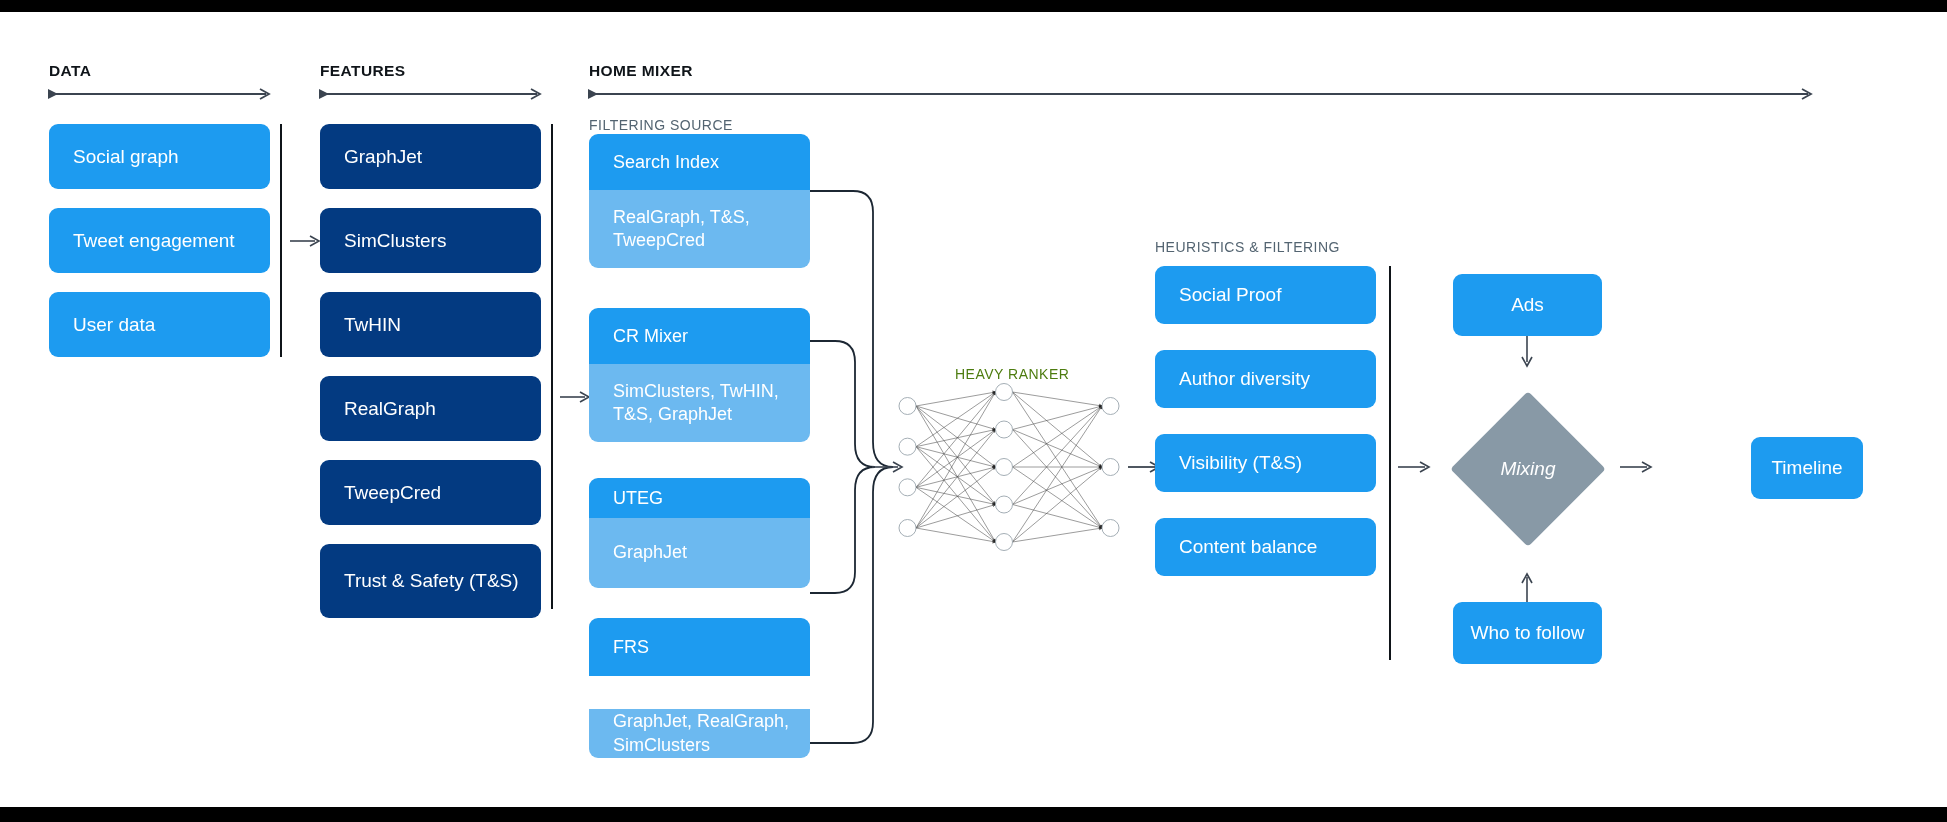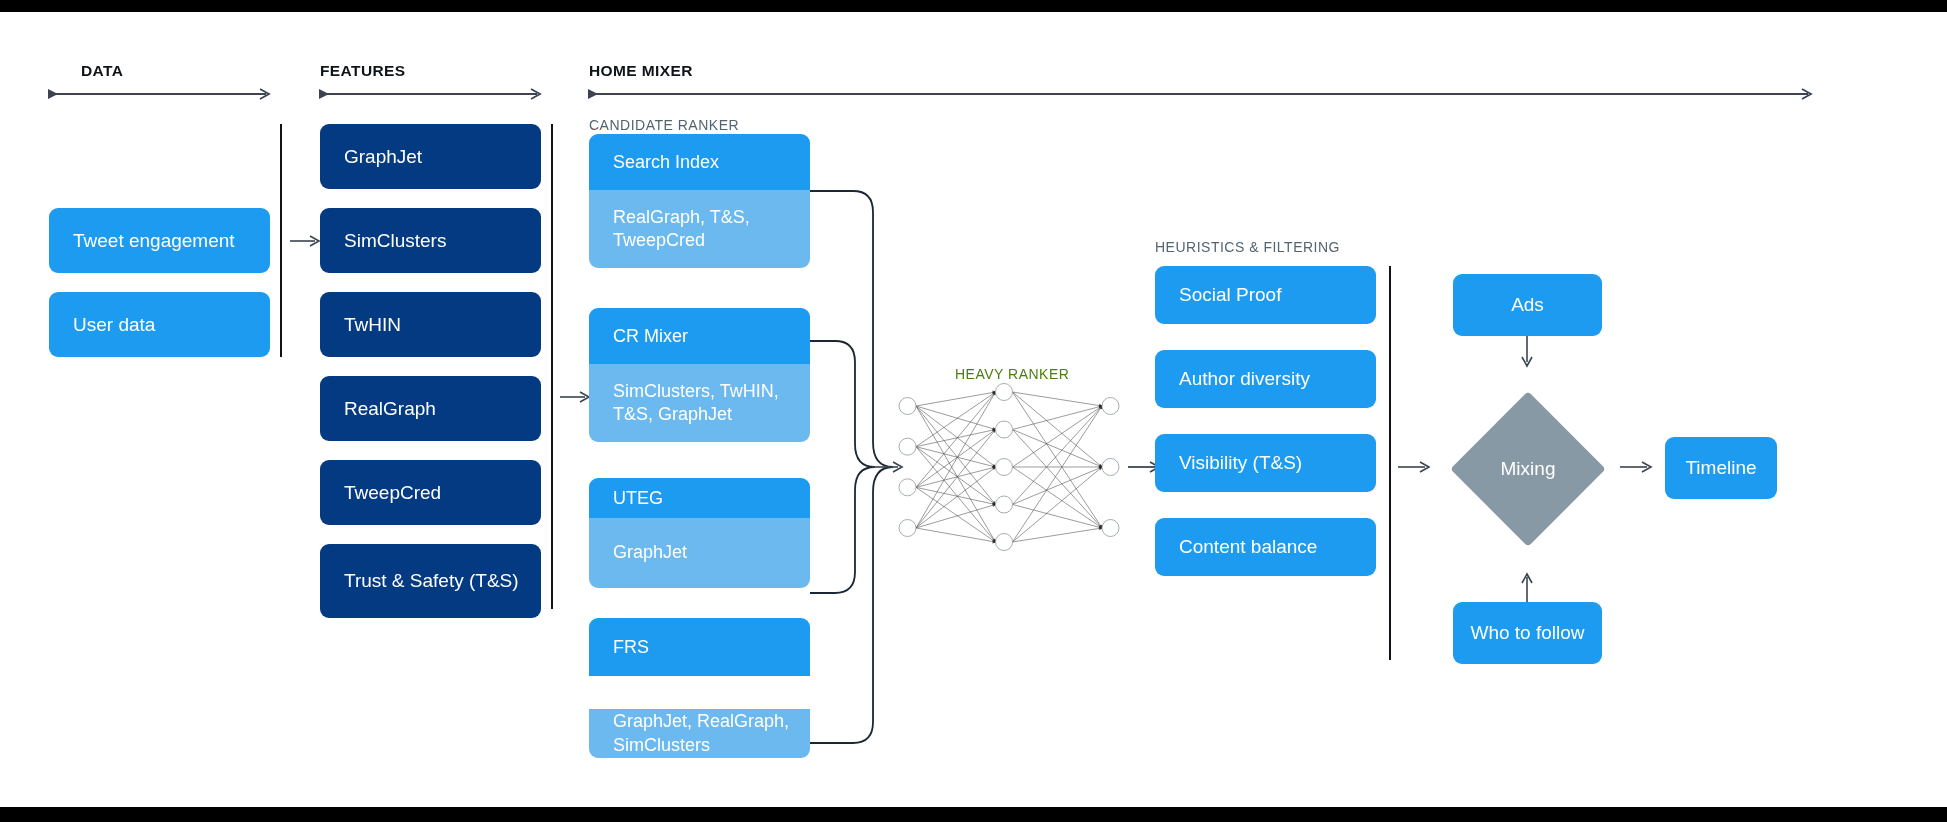--- a/index.html
+++ b/index.html
@@ -114,20 +114,21 @@
   
   .vline {
     position: absolute;
     width: 1.6px;
     background: #0f1419;
   }
 
   
   .diamond-wrap {
     position: absolute;
+    font-style: italic;
   }
   .diamond {
     position: absolute;
     left: 0; top: 0;
     width: 100%; height: 100%;
     background: #8899a6;
     transform: rotate(45deg);
     border-radius: 4px;
   }
   .diamond-label {
@@ -158,45 +159,46 @@
 </head>
 <body>
 
 <div id="canvas">
 
   <div class="letterbox-top"></div>
   <div class="letterbox-bottom"></div>
 
   <div id="stage">
 
-    <div class="sec-header" style="left:49px; top:50px;margin-left:32px;">DATA</div>
+    <div class="sec-header" style="left:49px; top:50px;">DATA</div>
     <svg class="sec-arrow" style="left:48px; top:75px;" width="230" height="14">
       <line x1="5" y1="7" x2="218" y2="7" stroke="#3b4450" stroke-width="1.8"></line>
       <polygon points="0,2 10,7 0,12" fill="#3b4450"></polygon>
       <polyline points="212,2 221,7 212,12" fill="none" stroke="#3b4450" stroke-width="1.8"></polyline>
     </svg>
 
     <div class="sec-header" style="left:320px; top:50px;">FEATURES</div>
     <svg class="sec-arrow" style="left:319px; top:75px;" width="230" height="14">
       <line x1="5" y1="7" x2="218" y2="7" stroke="#3b4450" stroke-width="1.8"></line>
       <polygon points="0,2 10,7 0,12" fill="#3b4450"></polygon>
       <polyline points="212,2 221,7 212,12" fill="none" stroke="#3b4450" stroke-width="1.8"></polyline>
     </svg>
 
     <div class="sec-header" style="left:589px; top:50px;">HOME MIXER</div>
     <svg class="sec-arrow" style="left:588px; top:75px;" width="1232" height="14">
       <line x1="5" y1="7" x2="1220" y2="7" stroke="#3b4450" stroke-width="1.8"></line>
       <polygon points="0,2 10,7 0,12" fill="#3b4450"></polygon>
       <polyline points="1214,2 1223,7 1214,12" fill="none" stroke="#3b4450" stroke-width="1.8"></polyline>
     </svg>
 
-    <div class="sub-header" style="left:589px; top:105px;">CANDIDATE RANKER</div>
+    <div class="sub-header" style="left:589px; top:105px;">FILTERING SOURCE</div>
     <div class="sub-header" style="left:1155px; top:227px;">HEURISTICS &amp; FILTERING</div>
     <div class="nn-title" style="left:955px; top:354px;">HEAVY RANKER</div>
 
+    <div class="box blue" style="left:49px; top:112px; width:221px; height:65px;">Social graph</div>
     <div class="box blue" style="left:49px; top:196px; width:221px; height:65px;">Tweet engagement</div>
     <div class="box blue" style="left:49px; top:280px; width:221px; height:65px;">User data</div>
 
     <div class="vline" style="left:280px; top:112px; height:233px;"></div>
 
     <svg style="position:absolute; left:290px; top:222px;" width="32" height="14">
       <line x1="0" y1="7" x2="25" y2="7" stroke="#3b4450" stroke-width="1.6"></line>
       <polyline points="20,2 29,7 20,12" fill="none" stroke="#3b4450" stroke-width="1.6"></polyline>
     </svg>
 
@@ -368,16 +370,16 @@
       <polyline points="3,11 8,2 13,11" fill="none" stroke="#3b4450" stroke-width="1.6"></polyline>
     </svg>
 
     <div class="box blue center" style="left:1453px; top:590px; width:149px; height:62px;">Who to follow</div>
 
     <svg style="position:absolute; left:1620px; top:448px;" width="36" height="14">
       <line x1="0" y1="7" x2="27" y2="7" stroke="#3b4450" stroke-width="1.6"></line>
       <polyline points="22,2 31,7 22,12" fill="none" stroke="#3b4450" stroke-width="1.6"></polyline>
     </svg>
 
-    <div class="box blue center" style="left:1665px; top:425px; width:112px; height:62px;">Timeline</div>
+    <div class="box blue center" style="left:1751px; top:425px; width:112px; height:62px;">Timeline</div>
 
   </div>
 </div>
 
 </body></html>

